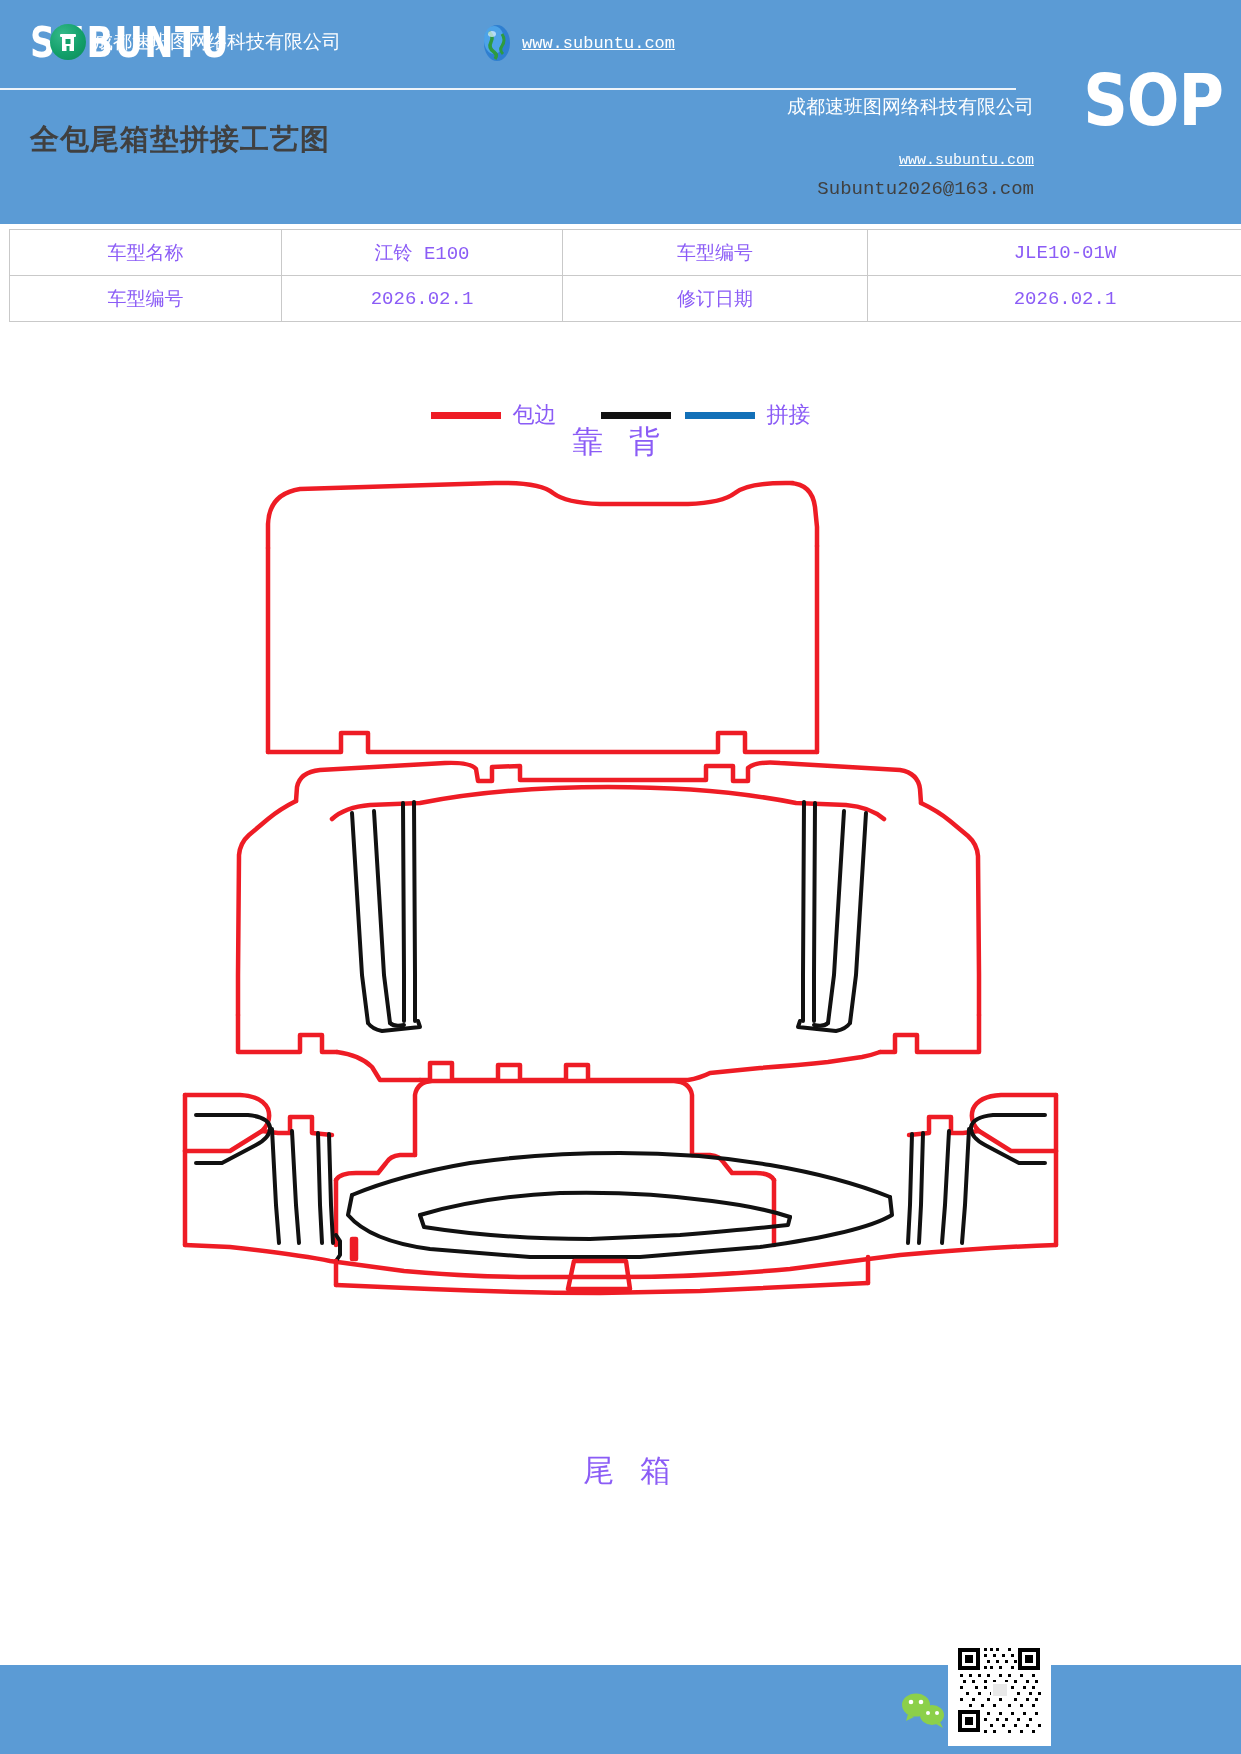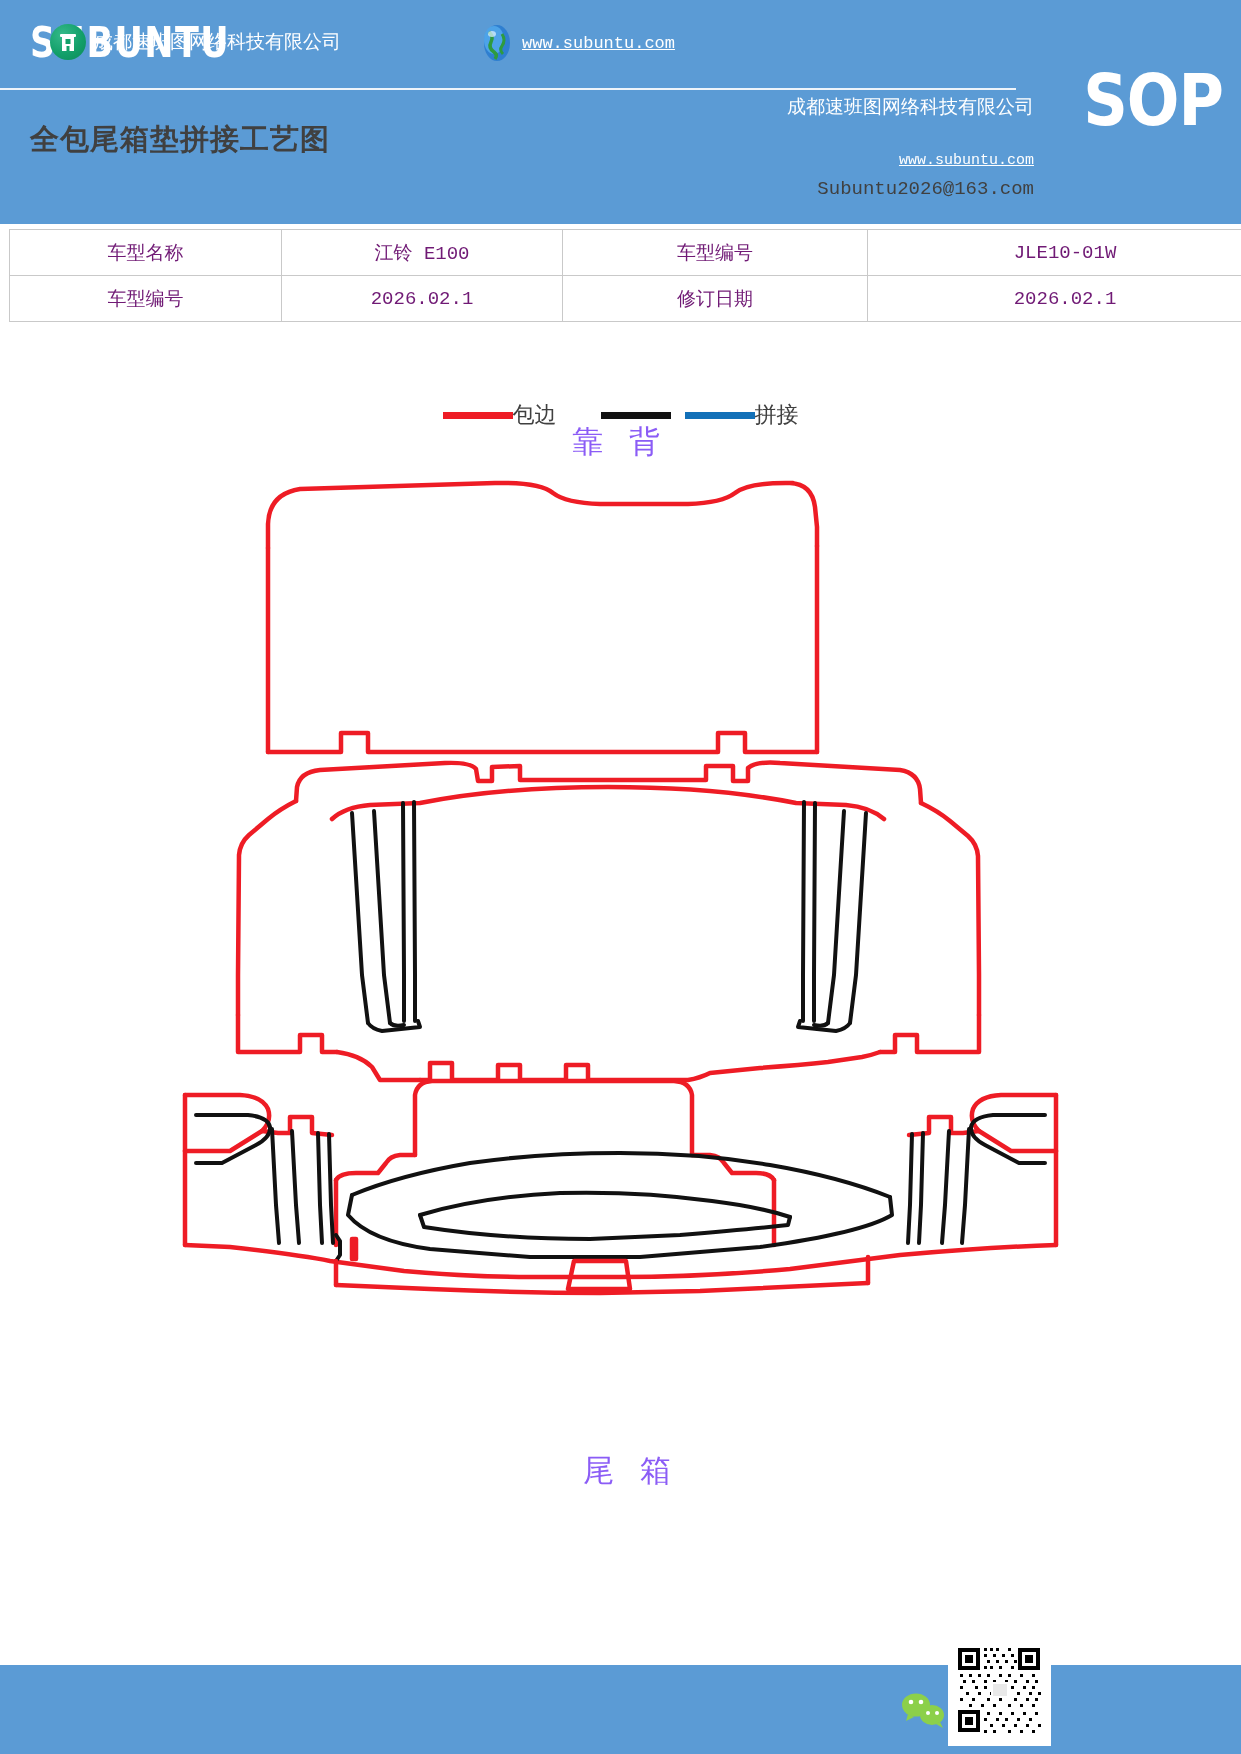--- a/index.html
+++ b/index.html
@@ -98,21 +98,21 @@
     width: 1223px;
     border-collapse: collapse;
     table-layout: fixed;
   }
   .info-table td {
     border: 1px solid #c9c9c9;
     height: 46px;
     text-align: center;
     vertical-align: middle;
     font-size: 19px;
-    color: #701a75;
+    color: #8b5cf6;
   }
   .info-table td.c1 { width: 272px; }
   .info-table td.c2 { width: 281px; }
   .info-table td.c3 { width: 305px; }
   .info-table td.c4 { width: 395px; }
   .val-latin {
     font-family: Liberation Mono, monospace;
     font-size: 19px;
   }
 
@@ -130,21 +130,22 @@
   .legend-swatch {
     width: 70px;
     height: 7px;
     display: inline-block;
   }
   .legend-swatch.sw-red   { background: #ee1c25; }
   .legend-swatch.sw-black { background: #111111; }
   .legend-swatch.sw-blue  { background: #1270b8; }
   .legend-label {
     font-size: 22px;
-    color: #404040;
+    color: #8b5cf6;
+    margin-left: 12px;
     margin-right: 44px;
     white-space: nowrap;
   }
   .legend-label.tight { margin-right: 0; }
   .sw-gap { width: 14px; }
 
   
   .drawing-area {
     position: absolute;
     left: 0; top: 415px;

